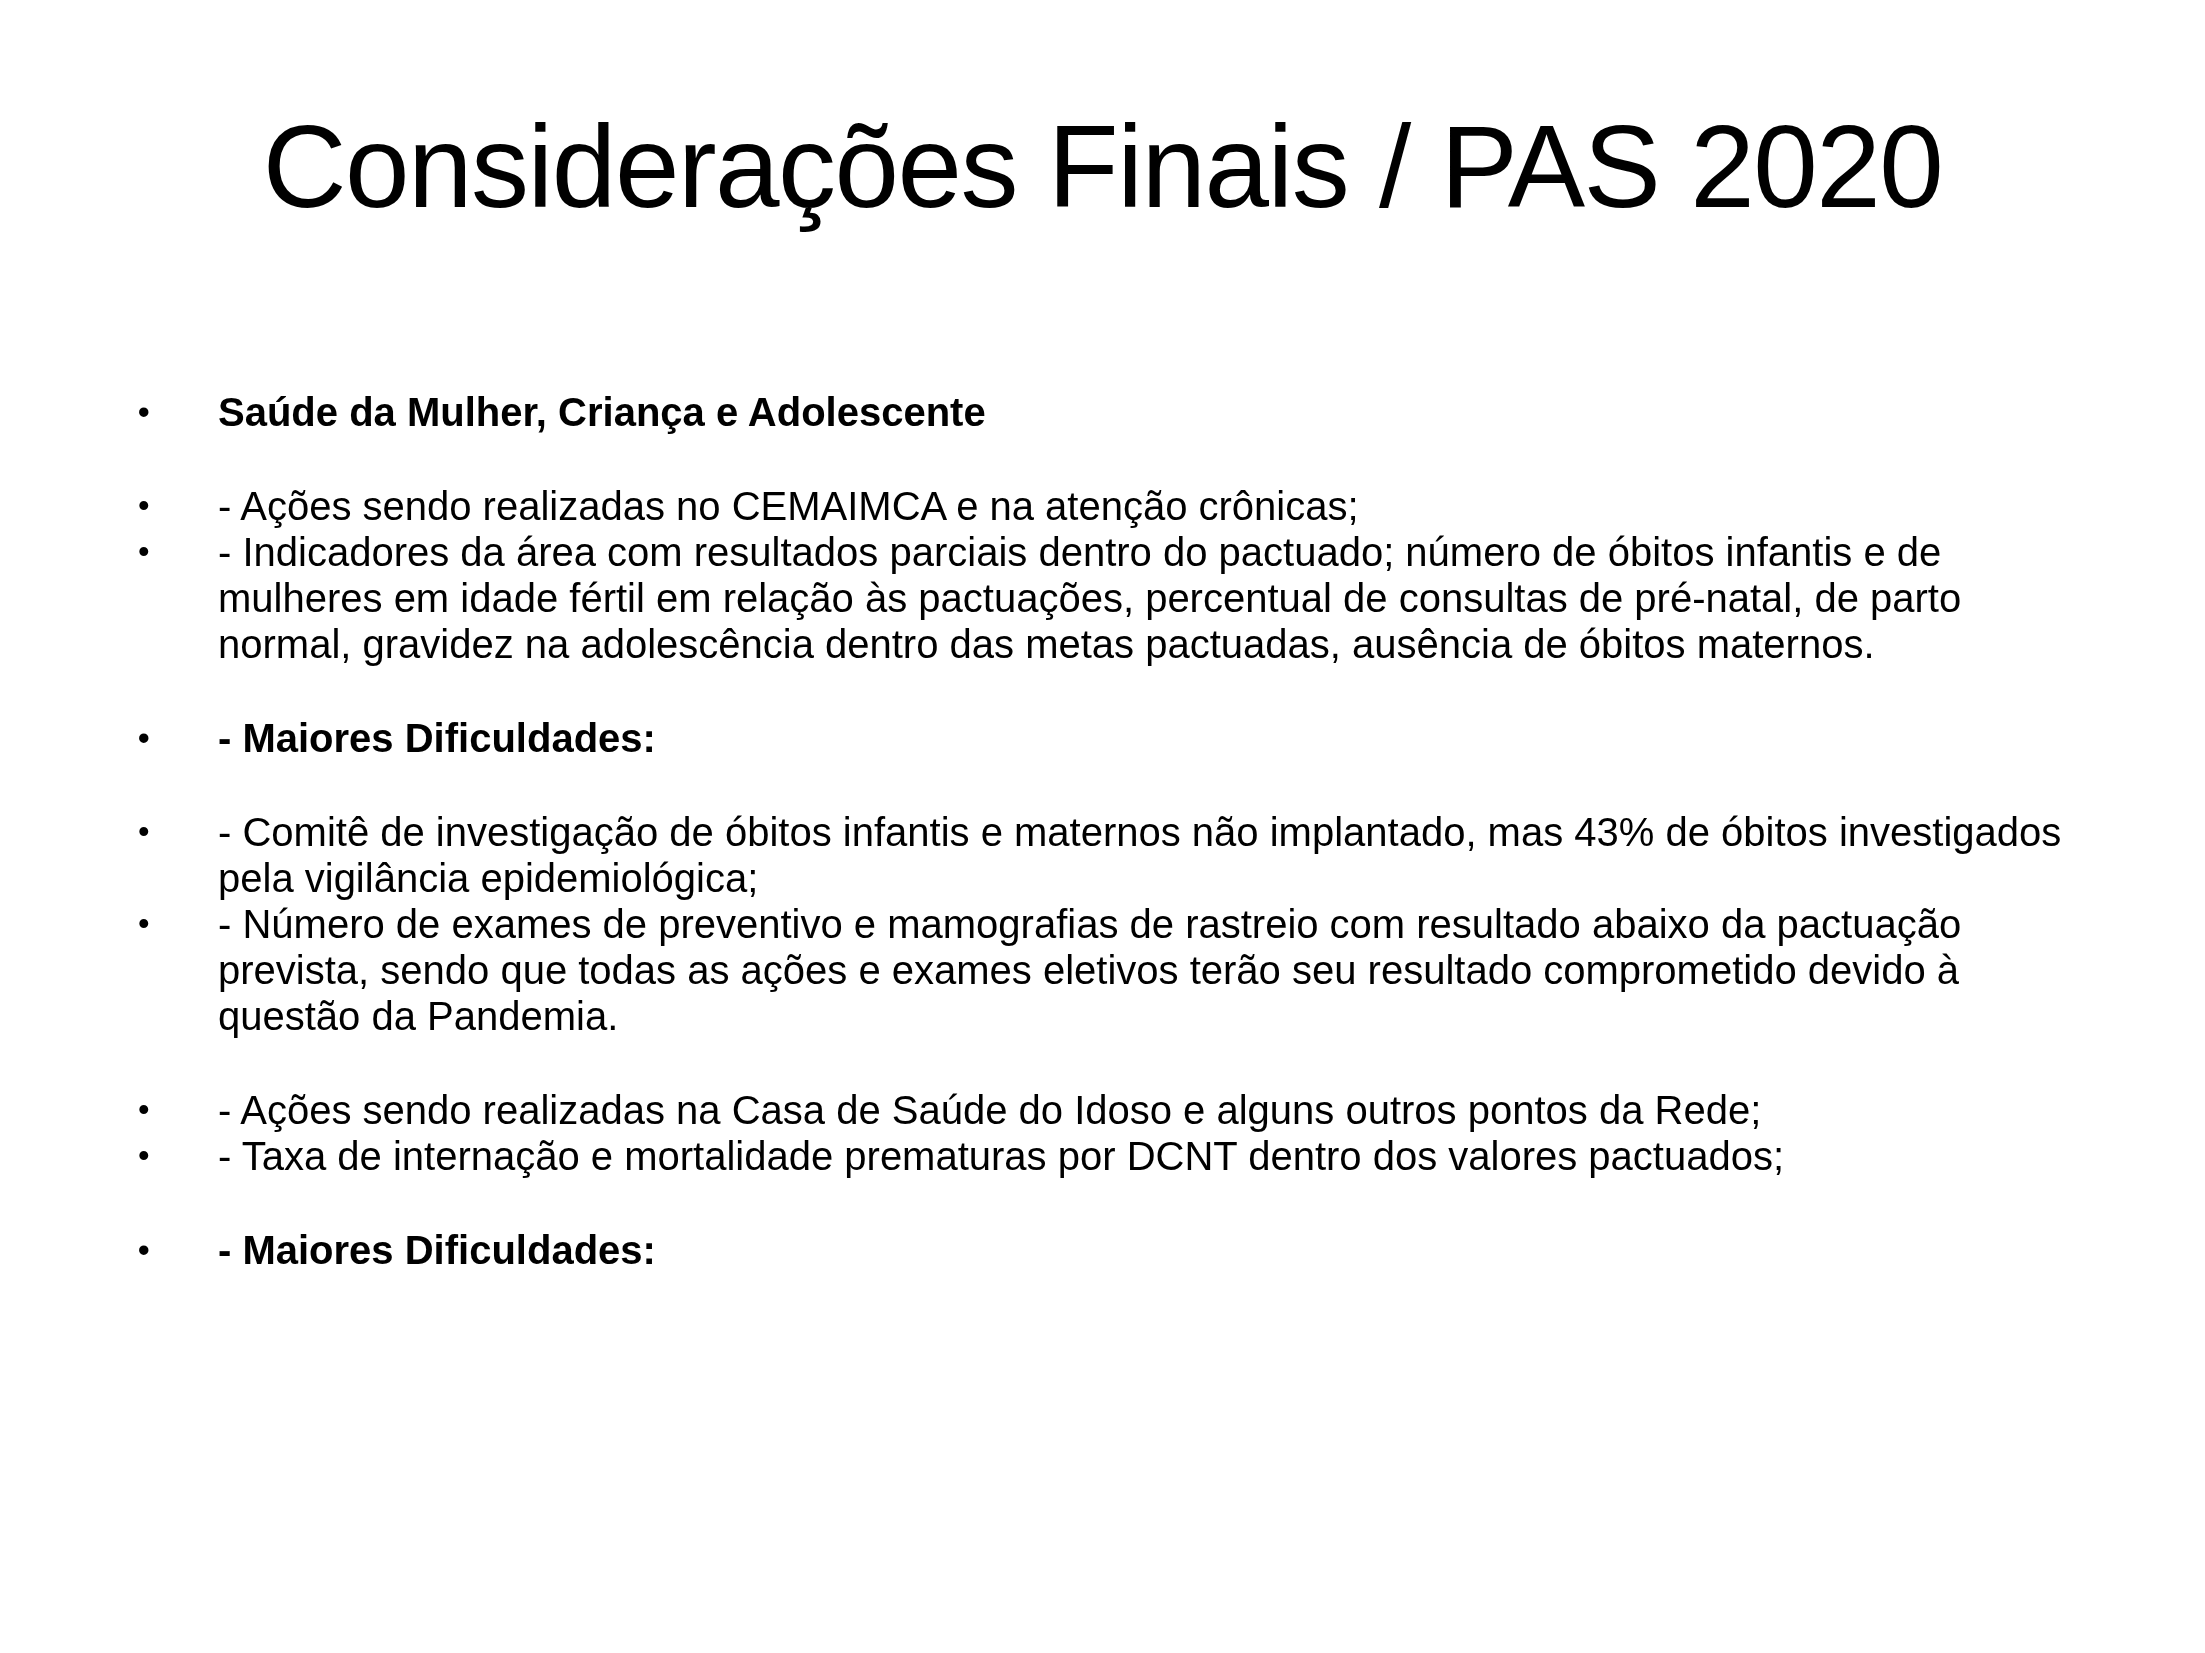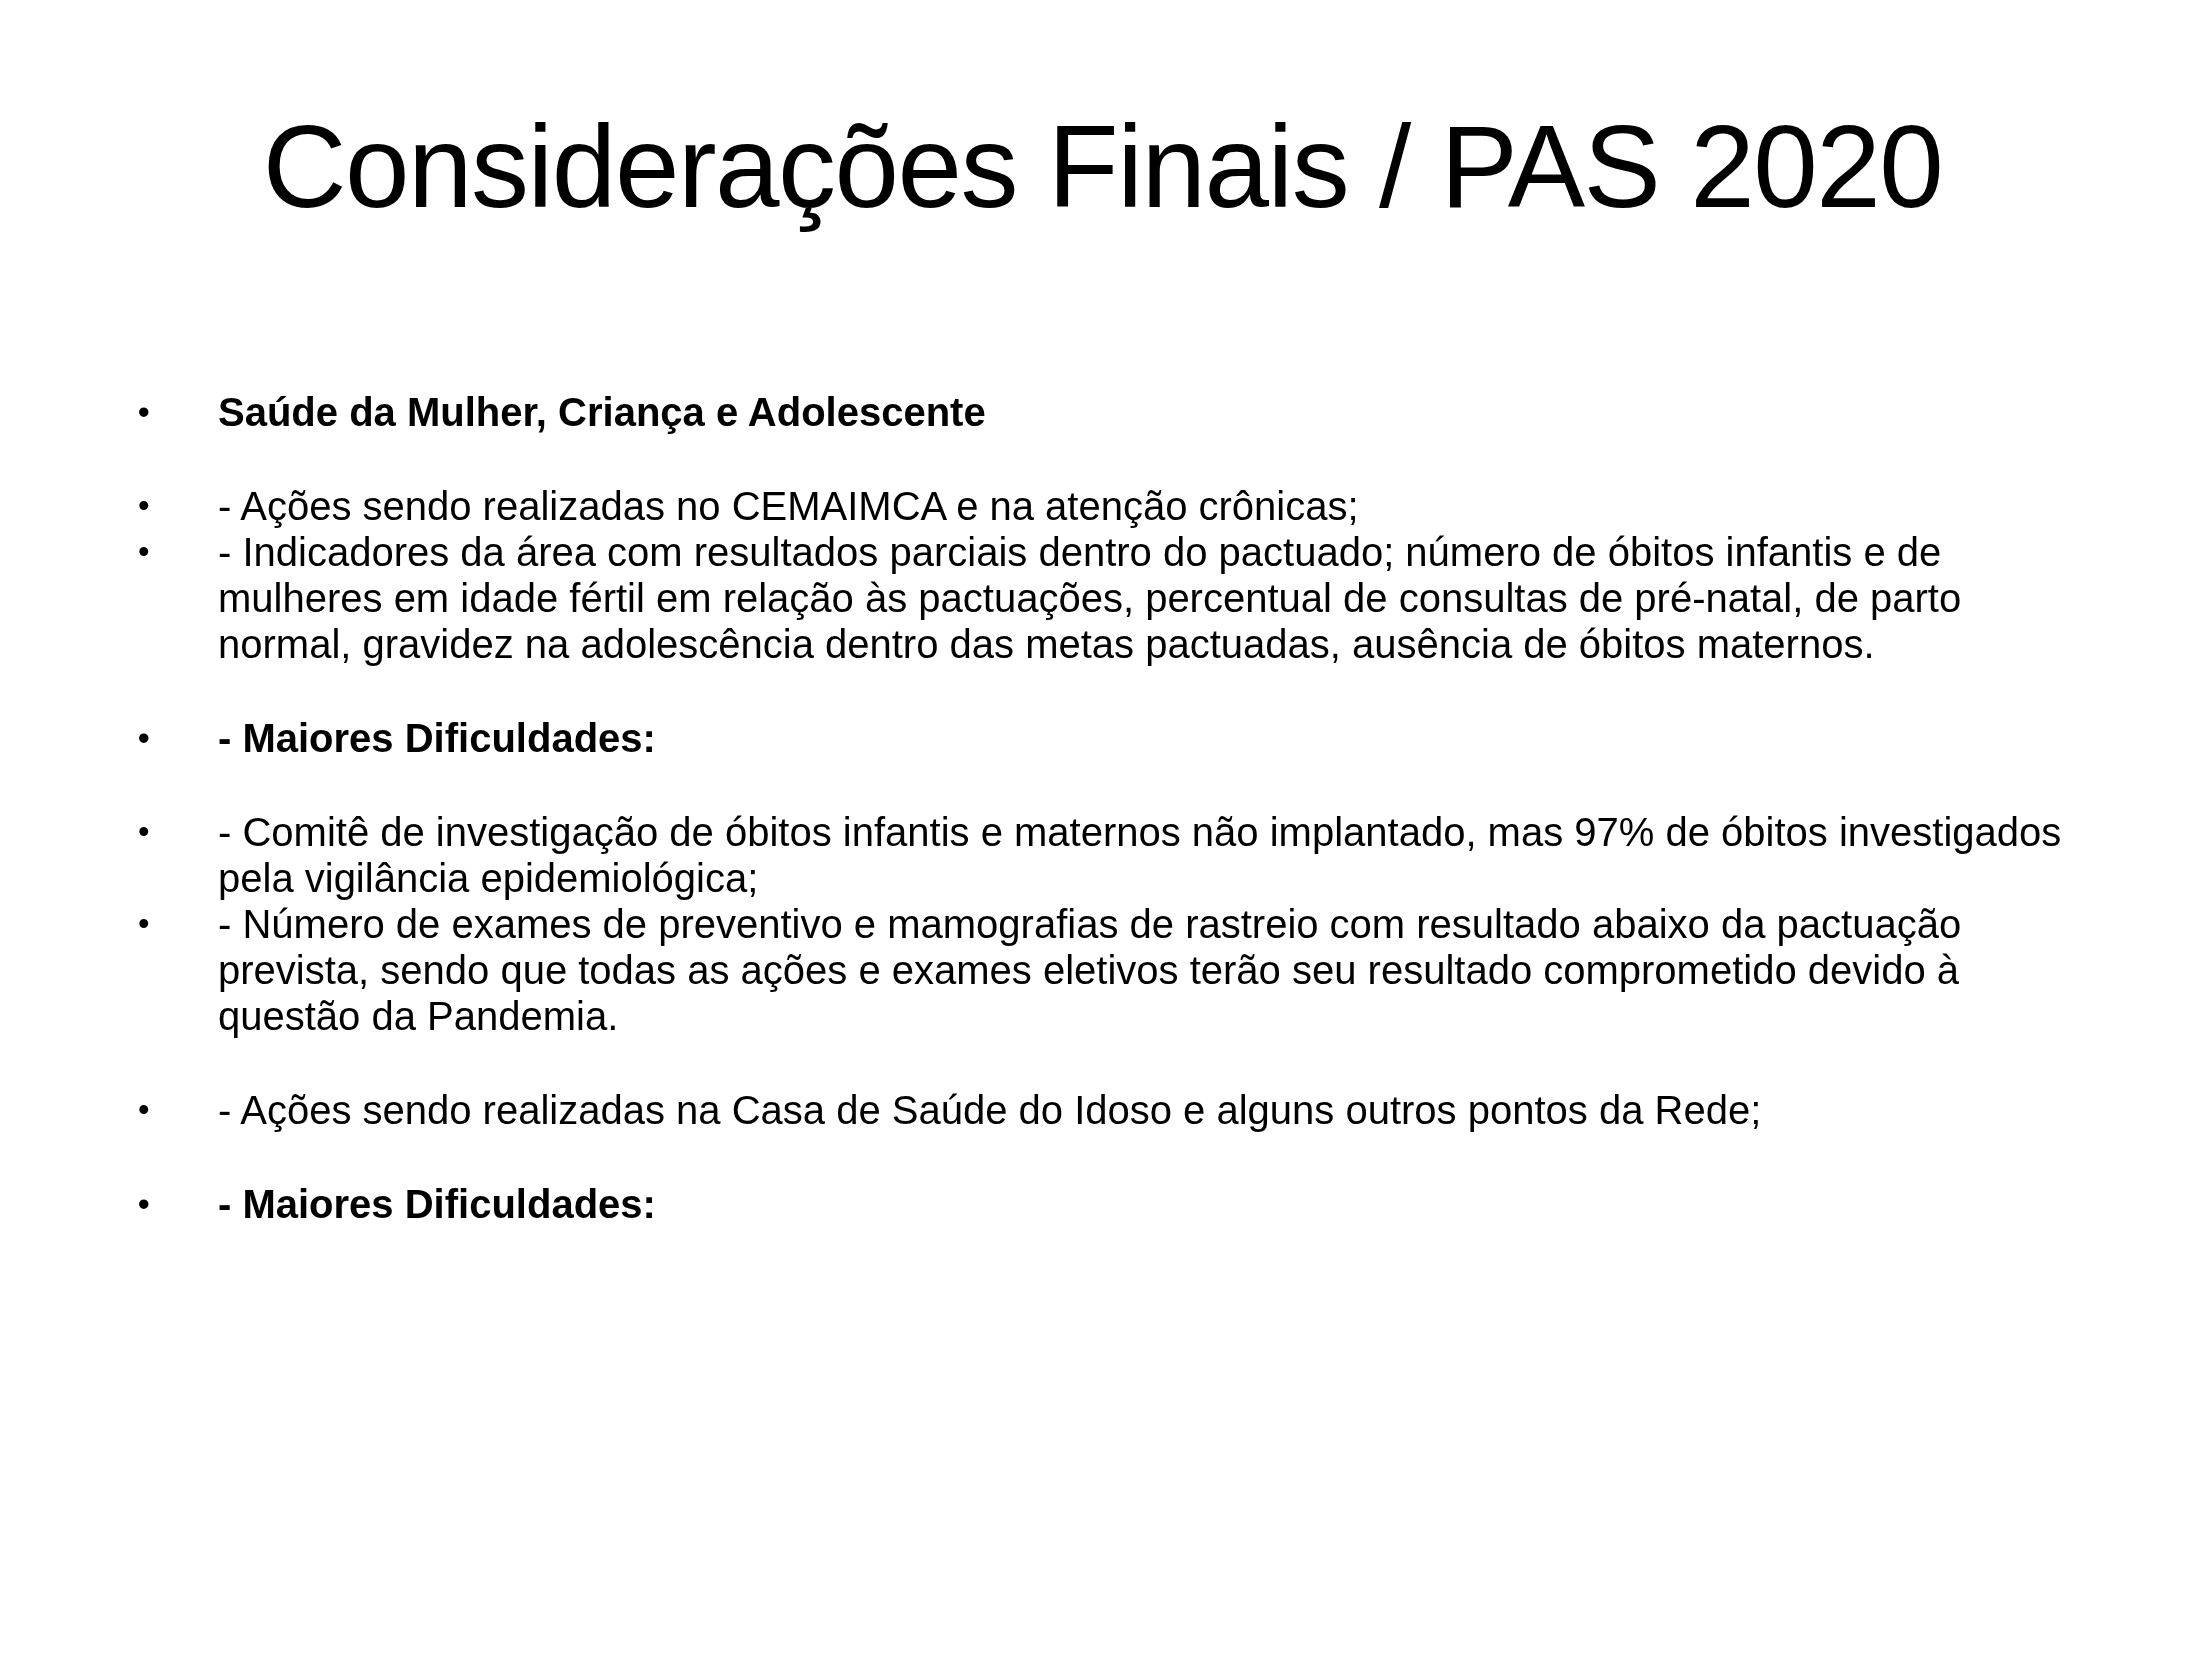--- a/index.html
+++ b/index.html
@@ -67,20 +67,21 @@
 
 <div class="slide">
 
   <div class="slide-title">Considerações Finais / PAS 2020</div>
 
   <ul class="bullet-list">
     <li class="bold">Saúde da Mulher, Criança e Adolescente</li>
     <li class="gap">- Ações sendo realizadas no CEMAIMCA e na atenção crônicas;</li>
     <li>- Indicadores da área com  resultados parciais dentro do pactuado;  número de óbitos infantis e de mulheres em idade fértil em relação às pactuações, percentual de consultas de pré-natal, de parto normal, gravidez na adolescência dentro das metas pactuadas, ausência de óbitos maternos.</li>
     <li class="bold gap">- Maiores Dificuldades:</li>
-    <li class="gap">- Comitê de investigação de óbitos infantis e maternos não implantado, mas 97% de óbitos investigados pela vigilância epidemiológica;</li>
+    <li class="gap">- Comitê de investigação de óbitos infantis e maternos não implantado, mas 43% de óbitos investigados pela vigilância epidemiológica;</li>
     <li>- Número de exames de preventivo e mamografias de rastreio com resultado abaixo da pactuação prevista, sendo que todas as ações e exames eletivos terão seu resultado comprometido devido à questão da Pandemia.</li>
     <li class="gap">- Ações sendo realizadas na Casa de Saúde do Idoso e alguns outros pontos da Rede;</li>
+    <li>- Taxa de internação e mortalidade prematuras por DCNT dentro dos valores pactuados;</li>
     <li class="bold gap">- Maiores Dificuldades:</li>
   </ul>
 
 </div>
 
 
 </body></html>

